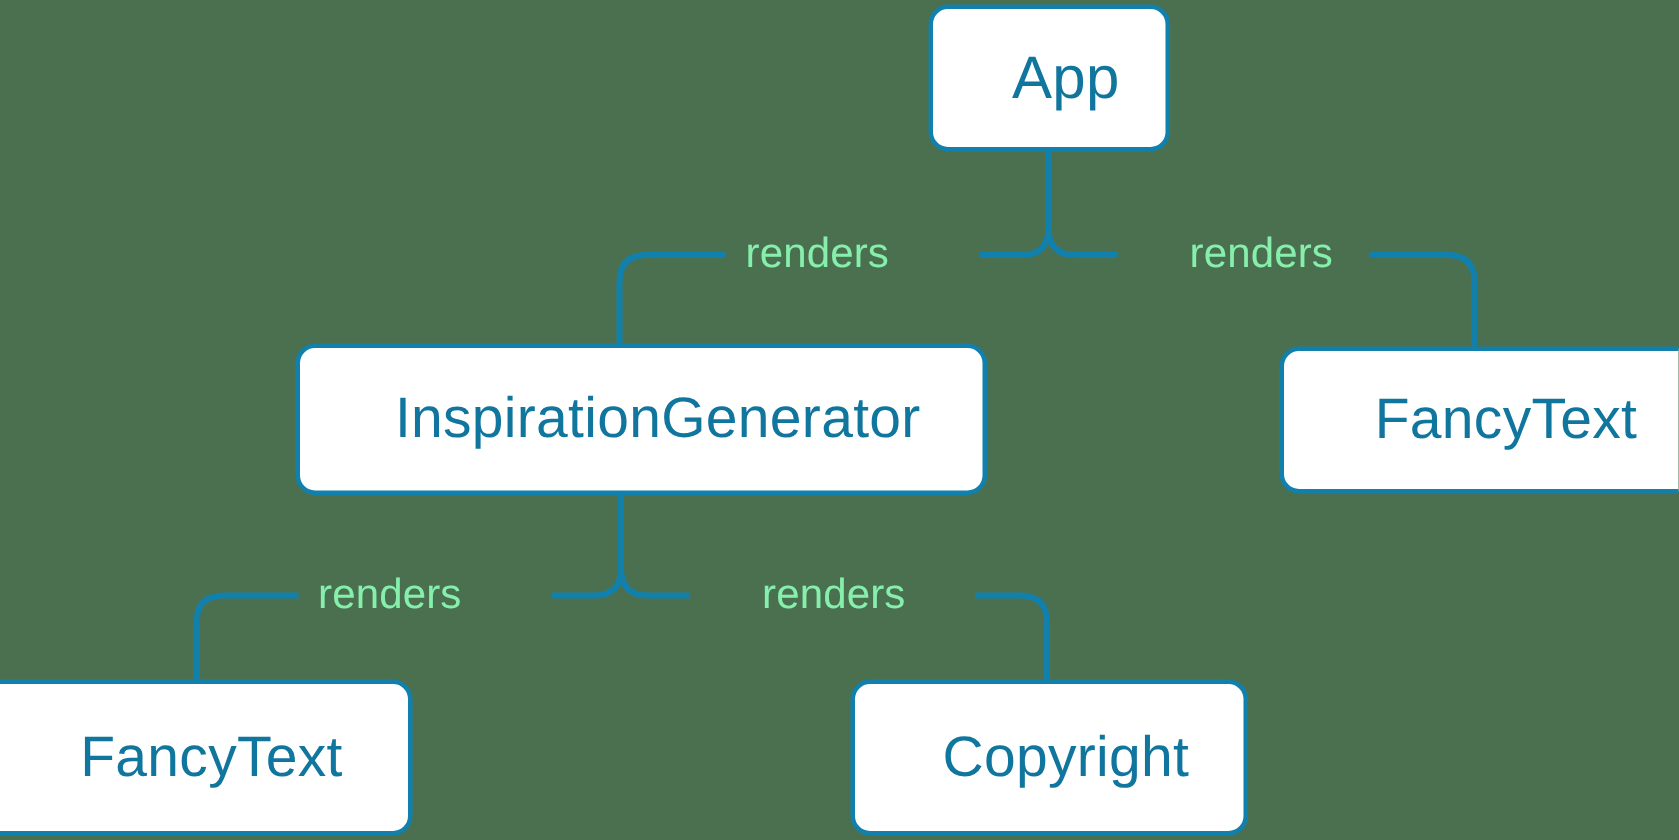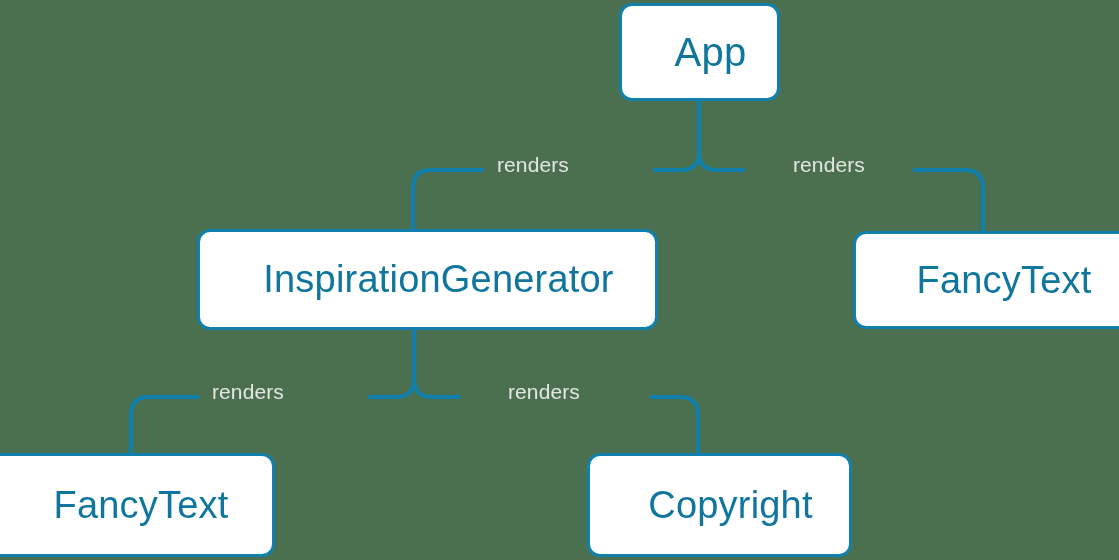--- a/index.html
+++ b/index.html
@@ -38,26 +38,26 @@
     font-size: 38px;
     font-weight: 400;
     letter-spacing: 0.2px;
     white-space: nowrap;
     padding-left: 22px;
   }
   .node-app        { left: 619px; top: 3px;   width: 161px; height: 98px;  font-size: 40px; }
   .node-inspgen    { left: 197px; top: 229px; width: 461px; height: 101px; justify-content: center; }
   .node-fancy-r    { left: 853px; top: 231px; width: 280px; height: 98px;  }
   .node-fancy-bl   { left: -15px; top: 453px; width: 290px; height: 104px; }
-  .node-copyright  { left: 567px; top: 453px; width: 265px; height: 104px; margin-left: 20px; }
+  .node-copyright  { left: 567px; top: 453px; width: 265px; height: 104px; }
 
   .edge-label {
     position: absolute;
-    color: #e5e5e5;
-    font-size: 21px;
+    color: #86efac;
+    font-size: 28px;
     font-weight: 500;
     white-space: nowrap;
     letter-spacing: 0.1px;
   }
   .lbl-a { left: 497px; top: 153px; }
   .lbl-b { left: 793px; top: 153px; }
   .lbl-c { left: 212px; top: 380px; }
   .lbl-d { left: 508px; top: 380px; }
 </style>
 </head>

